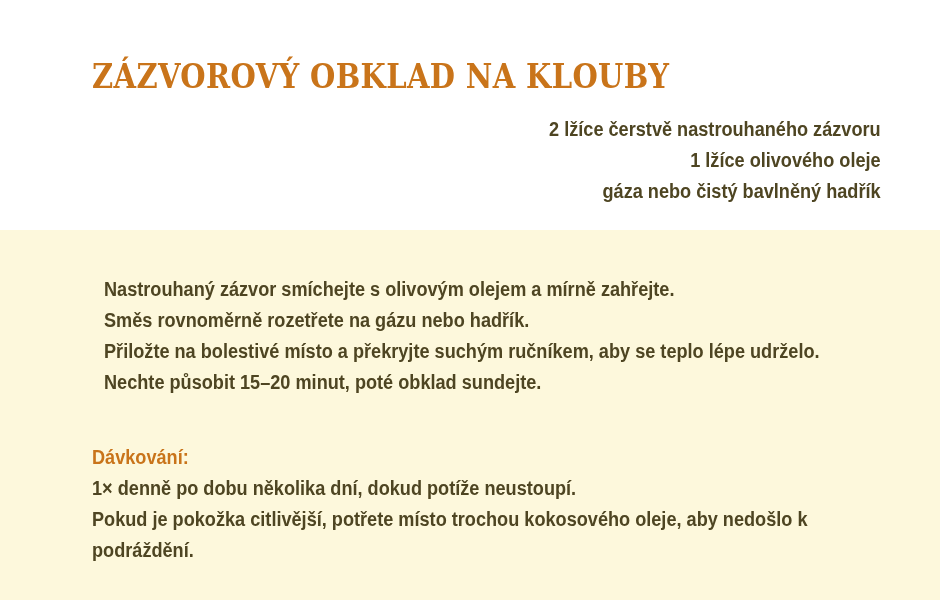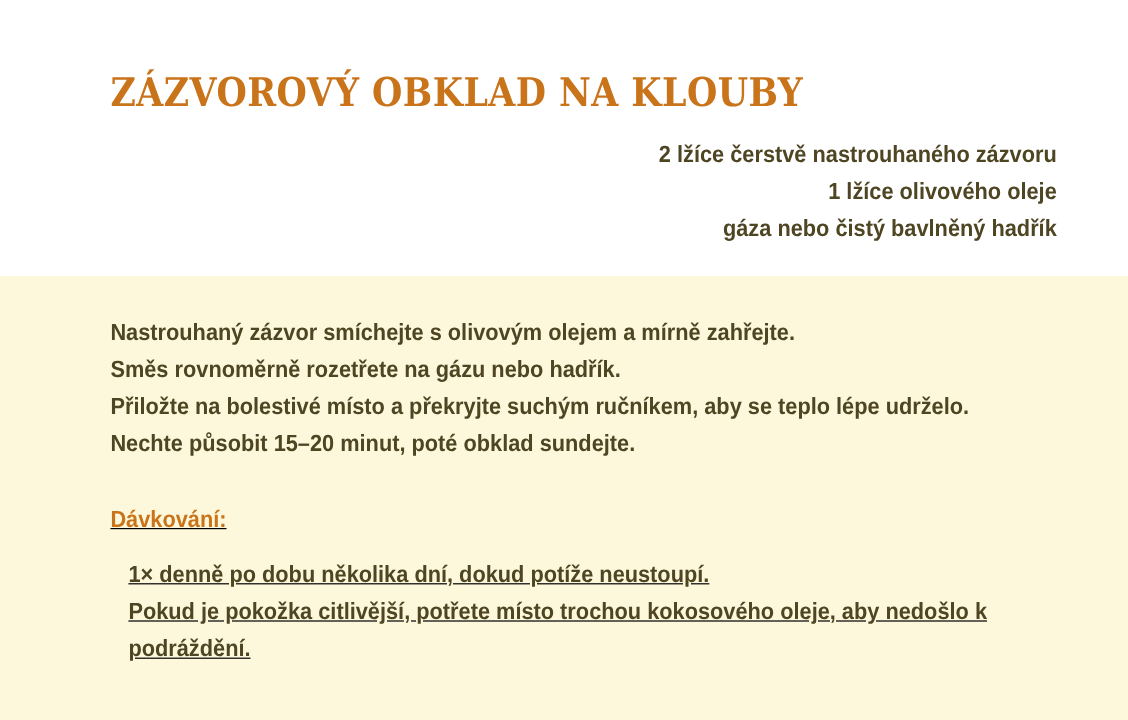--- a/index.html
+++ b/index.html
@@ -65,52 +65,51 @@
     font-weight: 700;
     line-height: 31px;
     white-space: nowrap;
     transform: scaleX(0.93);
     transform-origin: left center;
   }
 
   
   .steps {
     list-style: none;
-    margin: 0;
+    margin: 12px;
     padding: 0;
     padding-top: 32px;
     max-width: 800px;
   }
   .steps li {
     color: #4e4522;
     font-size: 19.5px;
     font-weight: 700;
     line-height: 31px;
     transform: scaleX(0.93);
     transform-origin: left center;
   }
 
   
   .dosage-block {
     padding-top: 32px;
     max-width: 820px;
-    text-decoration: underline;
   }
   .dosage-heading {
     margin: 0;
     color: #c9741a;
     font-size: 19.5px;
     font-weight: 700;
     line-height: 31px;
     transform: scaleX(0.93);
     transform-origin: left center;
   }
   .dosage-lines {
     list-style: none;
-    margin: 15px;
+    margin: 0;
     padding: 0;
   }
   .dosage-lines li {
     color: #4e4522;
     font-size: 19.5px;
     font-weight: 700;
     line-height: 31px;
     transform: scaleX(0.93);
     transform-origin: left center;
   }

